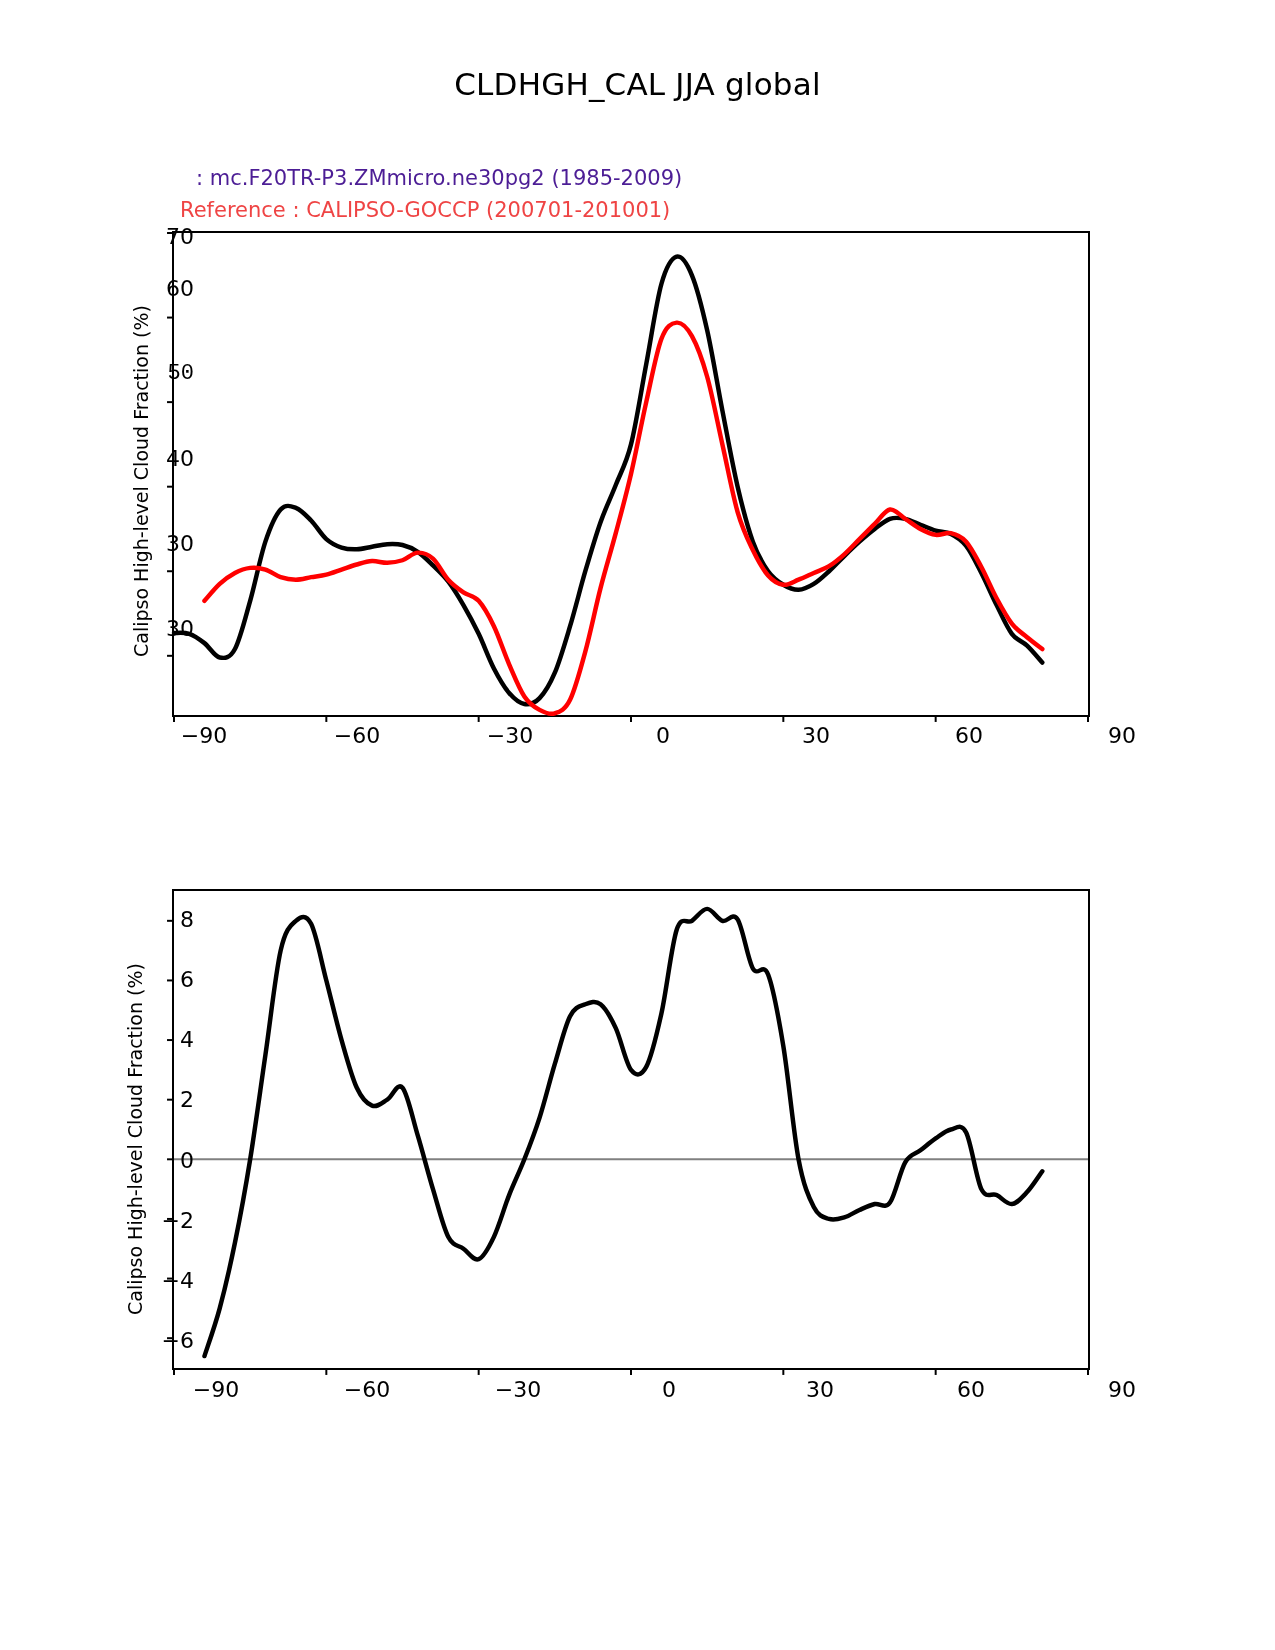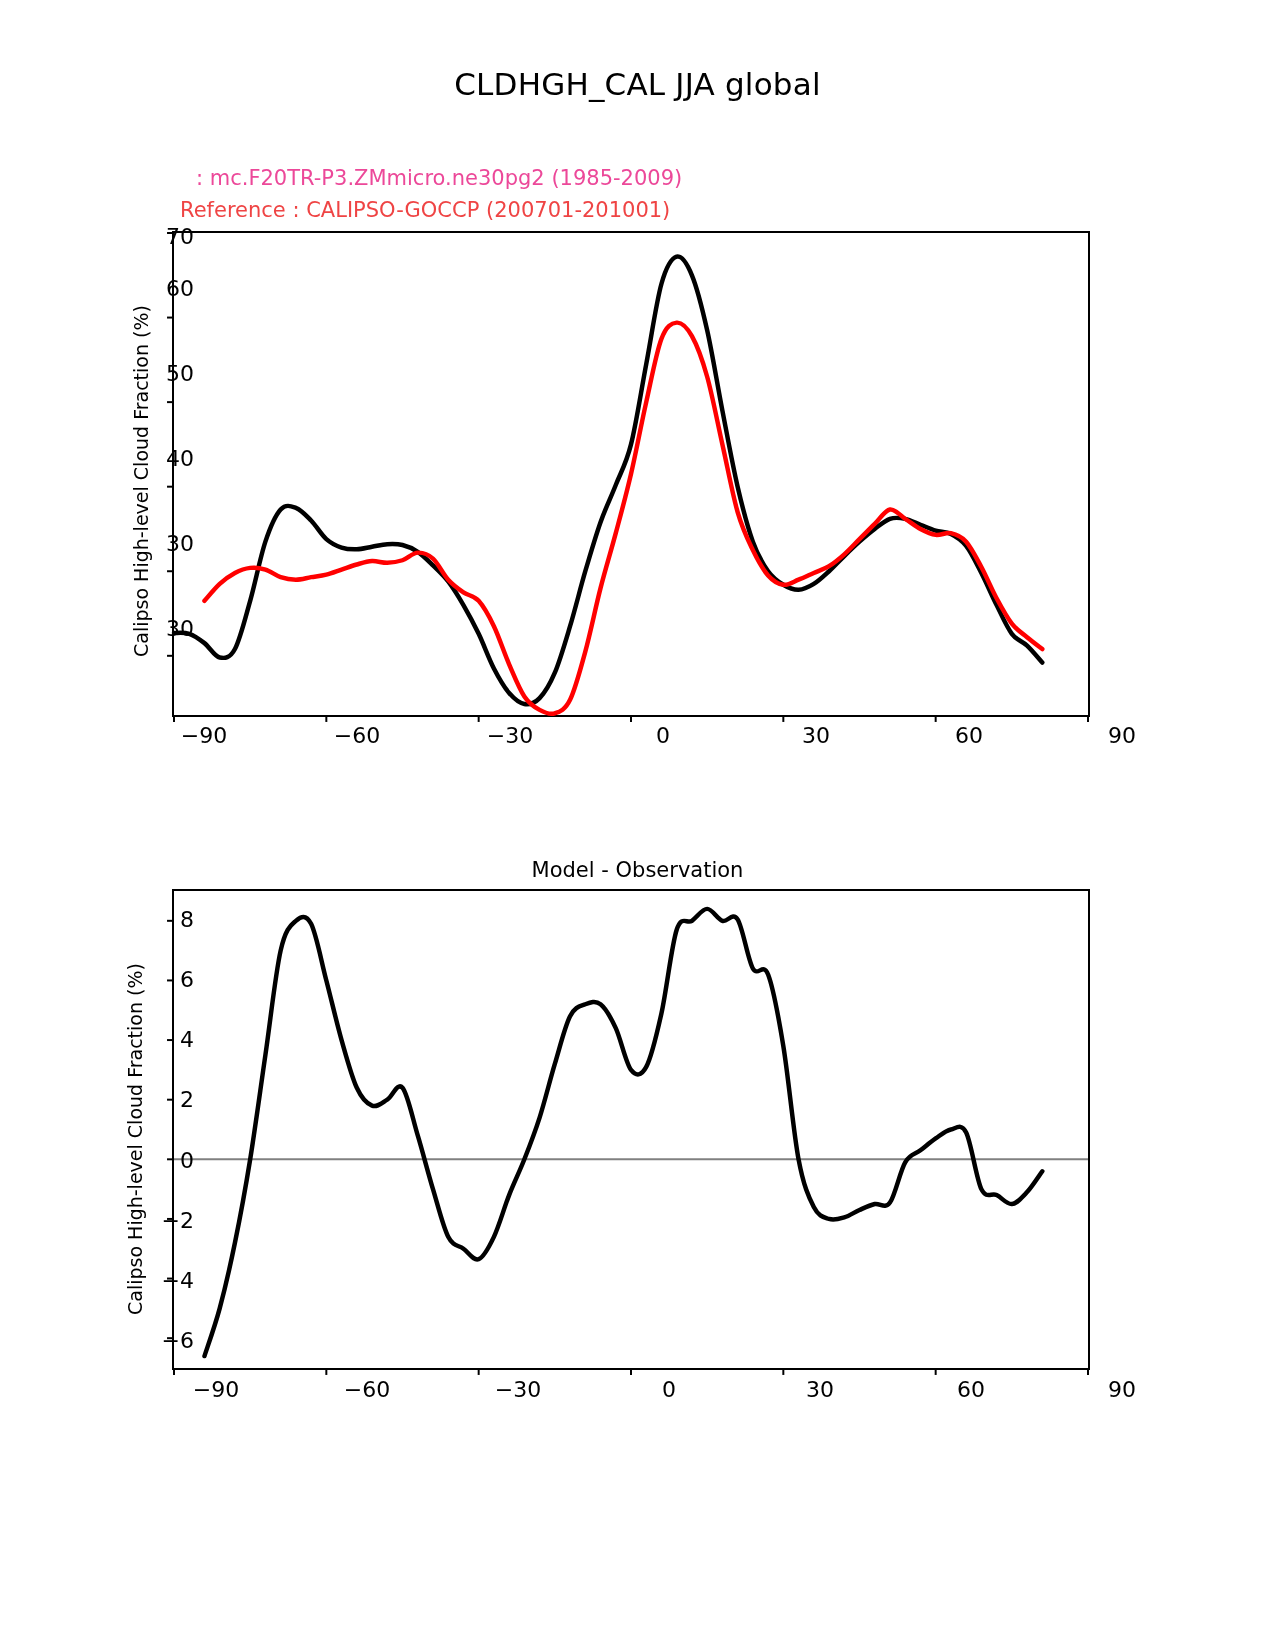--- a/index.html
+++ b/index.html
@@ -29,21 +29,21 @@
     width: 1275px;
     text-align: center;
     font-size: 31px;
     letter-spacing: 0.2px;
   }
   #legend-model {
     position: absolute;
     left: 196px;
     top: 166px;
     font-size: 21px;
-    color: #ec4899;
+    color: #4c1d95;
     white-space: nowrap;
   }
   #legend-ref {
     position: absolute;
     left: 180px;
     top: 198px;
     font-size: 21px;
     color: #ef4444;
     white-space: nowrap;
   }
@@ -145,25 +145,24 @@
   <div class="ticklabel xtick" style="left:325px; top:723px;">−60</div>
   <div class="ticklabel xtick" style="left:478px; top:723px;">−30</div>
   <div class="ticklabel xtick" style="left:631px; top:723px;">0</div>
   <div class="ticklabel xtick" style="left:784px; top:723px;">30</div>
   <div class="ticklabel xtick" style="left:937px; top:723px;">60</div>
   <div class="ticklabel xtick" style="left:1090px; top:723px;">90</div>
 
   <div class="ticklabel ytick" style="left:132px; top:628px; width:30px;">30</div>
   <div class="ticklabel ytick" style="left:132px; top:543px; width:30px;">30</div>
   <div class="ticklabel ytick" style="left:132px; top:458px; width:30px;">40</div>
-  <div class="ticklabel ytick" style="left:132px; top:373px; width:30px;">50</div>
+  <div class="ticklabel ytick" style="left:132px; top:373px; width:30px;font-family:Liberation Mono, monospace;">50</div>
   <div class="ticklabel ytick" style="left:132px; top:288px; width:30px;">60</div>
   <div class="ticklabel ytick" style="left:132px; top:236px; width:30px;">70</div>
 
-  <div id="subtitle-bottom">Model - Observation</div>
 
   <div class="axes" id="axes-bottom">
     <svg id="svg-bottom" viewBox="0 0 918 481" preserveAspectRatio="none">
         <line x1="0" x2="918" y1="270.5625" y2="270.5625" stroke="#808080" stroke-width="2"></line>
         <line x1="0" x2="0" y1="481" y2="488" stroke="#000" stroke-width="2"></line>
         <line x1="153" x2="153" y1="481" y2="488" stroke="#000" stroke-width="2"></line>
         <line x1="306" x2="306" y1="481" y2="488" stroke="#000" stroke-width="2"></line>
         <line x1="459" x2="459" y1="481" y2="488" stroke="#000" stroke-width="2"></line>
         <line x1="612" x2="612" y1="481" y2="488" stroke="#000" stroke-width="2"></line>
         <line x1="765" x2="765" y1="481" y2="488" stroke="#000" stroke-width="2"></line>

